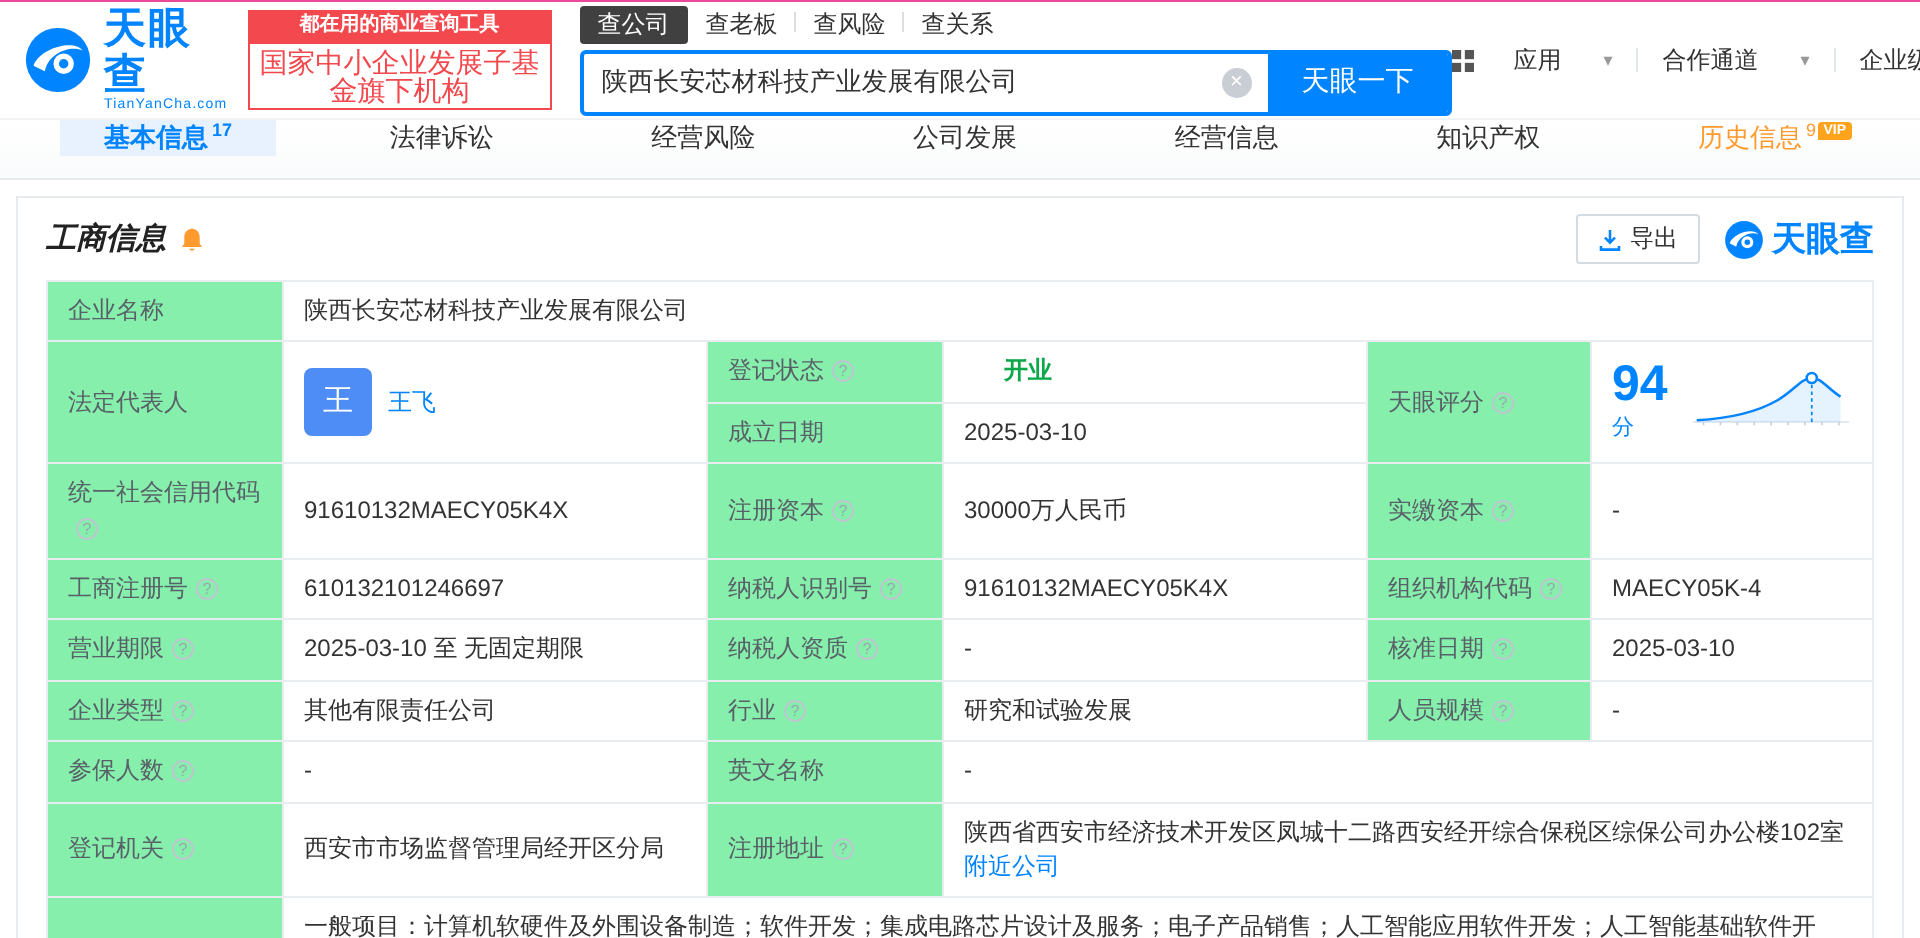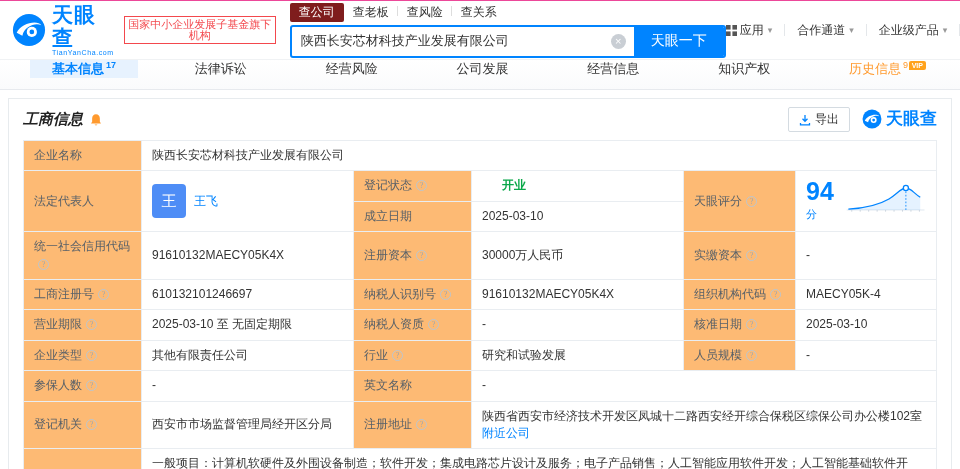--- a/index.html
+++ b/index.html
@@ -7,60 +7,60 @@
   .page { width:960px; height:469px; background:#fff; overflow:hidden; border-top:1px solid #ec4899; }
 
   
   .topbar { display:flex; align-items:center; height:58px; padding:0 12px; background:#fff; }
   .logo { display:flex; align-items:center; gap:6px; cursor:pointer; }
   .logo-icon { width:34px; height:34px; flex:none; }
   .logo-text { font-size:21px; font-weight:bold; color:#0084ff; line-height:1.05; letter-spacing:1px; }
   .logo-sub { font-size:7px; color:#0084ff; letter-spacing:.6px; }
   .badge { width:152px; margin-left:10px; font-size:10px; line-height:1; text-align:center; flex:none; }
   .badge-l1 { display:block; background:#f3484d; color:#fff; padding:3px 0; font-weight:bold; }
-  .badge-l2 { display:block; border:1px solid #f3484d; color:#f3484d; padding:2px 0; font-size:11px; }
+  .badge-l2 { display:block; border:1px solid #f3484d; color:#f3484d; padding:2px 0; font-size:14px; }
 
   .search-area { display:flex; flex-direction:column; margin-left:14px; }
   .search-tabs { display:flex; align-items:center; font-size:12px; margin-bottom:3px; }
   .stab { padding:1px 9px; cursor:pointer; position:relative; color:#333; }
-  .stab.active { background:#7f1d1d; color:#fff; border-radius:2px; }
+  .stab.active { background:#404040; color:#fff; border-radius:2px; }
   .stab:not(.active):not(:last-child)::after { content:""; position:absolute; right:0; top:3px; height:10px; border-right:1px solid #ddd; }
   .search-box { display:flex; align-items:center; width:436px; height:33px; border:2px solid #0084ff; border-radius:3px; overflow:hidden; background:#fff; }
   .search-box input { flex:1; border:none; outline:none; padding:0 9px; font-size:13px; color:#333; min-width:0; }
   .clear-icon { width:15px; height:15px; border-radius:50%; background:#c9ced4; color:#fff; font-size:11px; line-height:15px; text-align:center; margin-right:8px; cursor:pointer; flex:none; }
   .clear-icon::before { content:"×"; }
   .search-btn { width:90px; height:100%; background:#0084ff; color:#fff; border:none; font-size:14px; cursor:pointer; flex:none; }
 
   .top-nav { display:flex; align-items:center; margin-left:auto; gap:12px; font-size:12px; color:#333; white-space:nowrap; }
-  .nav-item { display:flex; align-items:center; gap:3px; cursor:pointer; }
+  .nav-item { display:flex; align-items:center; gap:20px; cursor:pointer; }
   .caret::after { content:"▾"; font-size:9px; color:#999; margin-left:1px; }
   .nav-sep { width:1px; height:12px; background:#e4e7ea; }
 
   
   .tabbar { display:flex; height:31px; align-items:flex-start; justify-content:space-between; padding:0 30px; background:linear-gradient(#ffffff,#fafbfc); border-top:1px solid #f0f2f4; border-bottom:1px solid #e7eaee; }
   .tab { display:flex; align-items:center; padding:0 22px; font-size:13px; color:#333; cursor:pointer; position:relative; }
   .tab.active { background:#e7f2fe; color:#0084ff; font-weight:bold; }
   .tab .count { font-size:9px; margin-left:2px; transform:translateY(-4px); color:#0084ff; }
   .tab.history { color:#ff9a2e; }
   .tab.history .count { color:#ff9a2e; }
   .vip-tag { position:absolute; top:1px; right:4px; background:#ffa21c; color:#fff; font-size:7px; line-height:9px; padding:0 3px; border-radius:2px 2px 2px 0; font-weight:bold; }
 
   
   .card { margin:8px; border:1px solid #e7ebee; background:#fff; }
   .card-head { display:flex; align-items:center; padding:8px 14px; }
   .card-title { font-size:15px; font-weight:bold; color:#222; margin-right:6px;font-style:italic; }
-  .card-actions { margin-left:auto; display:flex; align-items:flex-start; gap:12px; }
+  .card-actions { margin-left:auto; display:flex; align-items:center; gap:12px; }
   .export-btn { display:flex; align-items:center; gap:4px; border:1px solid #d4dbe1; border-radius:2px; padding:3px 10px; font-size:12px; color:#333; background:#fff; cursor:pointer; }
   .brand-mark { display:flex; align-items:center; gap:4px; font-size:17px; font-weight:bold; color:#0084ff; }
   .brand-mark .logo-icon { width:20px; height:20px; }
 
   
   table.info { width:calc(100% - 28px); margin:0 14px 12px; border-collapse:collapse; table-layout:fixed; font-size:12px; }
   .info td { border:1px solid #e9edf1; padding:6px 10px; vertical-align:middle; color:#333; word-break:break-all; line-height:1.45; }
-  .info td.lbl { background:#fdba74; color:#596168;font-family:Liberation Serif, serif; }
+  .info td.lbl { background:#86efac; color:#596168; }
   .q-icon { display:inline-block; width:11px; height:11px; border:1px solid #bcc6cf; border-radius:50%; color:#9aa5b0; font-size:8px; line-height:10px; text-align:center; margin-left:4px; vertical-align:1px; cursor:pointer; }
   .q-icon::before { content:"?"; }
   .status-open { color:#0ba84a; font-weight:bold;margin-left:20px; }
   .link { color:#0084ff; cursor:pointer; text-decoration:none; }
   .rep-cell { display:flex; align-items:center; gap:8px; }
   .avatar { width:34px; height:34px; border-radius:4px; background:#4e8df6; color:#fff; font-size:15px; display:flex; align-items:center; justify-content:center; flex:none; }
   .score-cell { display:flex; align-items:flex-start; gap:6px; }
   .score-num { font-size:25px; font-weight:bold; color:#0084ff; line-height:1; }
   .score-unit { font-size:11px; color:#0084ff; }
   .scope-text { line-height:1.45; }
@@ -78,20 +78,21 @@
         <circle cx="21" cy="20" r="5.4" fill="#ffffff"></circle>
         <circle cx="21" cy="20" r="2.5" fill="#0084ff"></circle>
       </svg>
       <div>
         <div class="logo-text">天眼查</div>
         <div class="logo-sub">TianYanCha.com</div>
       </div>
     </div>
 
     <div class="badge">
+      <span class="badge-l1">都在用的商业查询工具</span>
       <span class="badge-l2">国家中小企业发展子基金旗下机构</span>
     </div>
 
     <div class="search-area">
       <div class="search-tabs">
         <span class="stab active">查公司</span>
         <span class="stab">查老板</span>
         <span class="stab">查风险</span>
         <span class="stab">查关系</span>
       </div>

